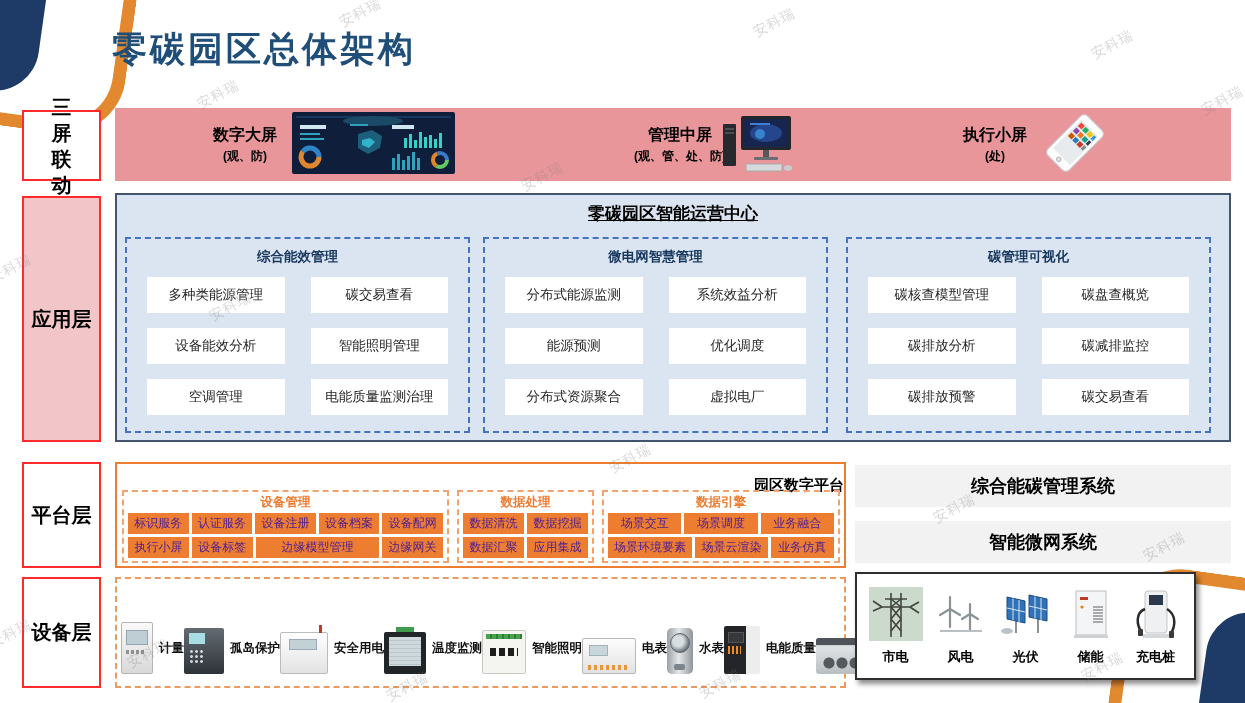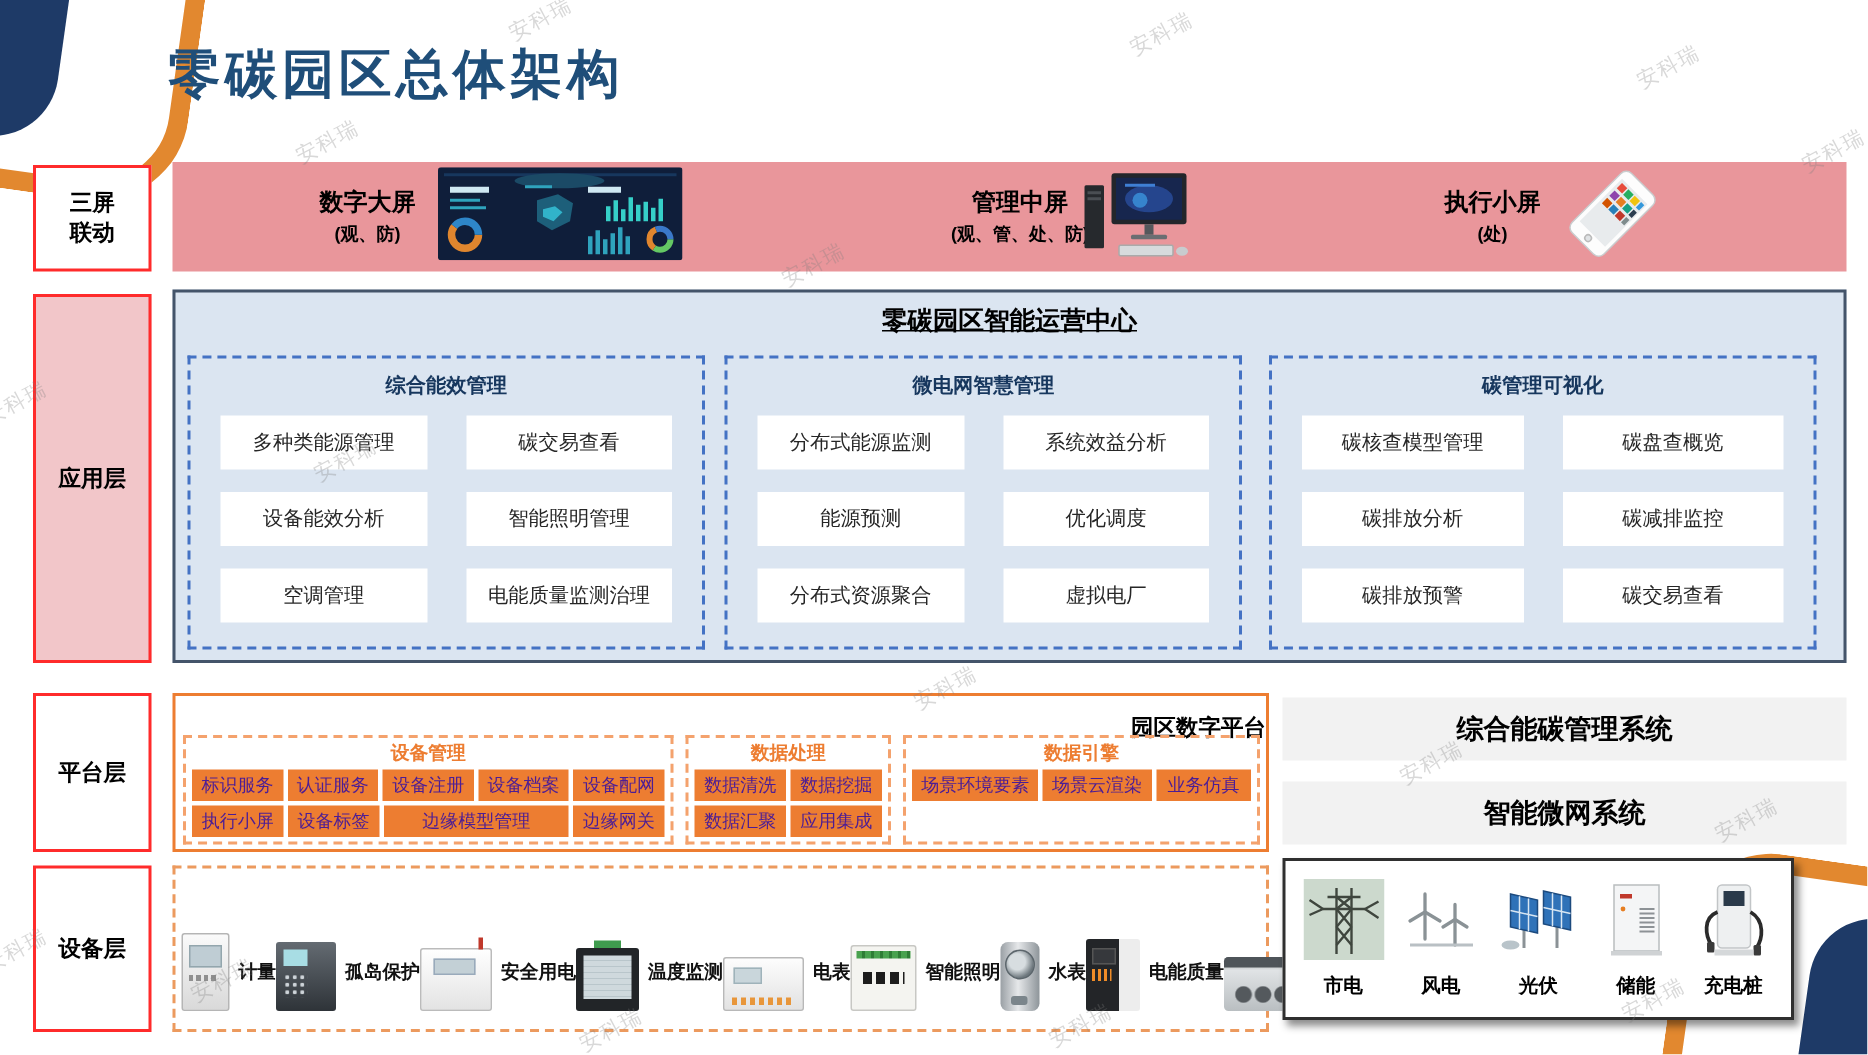--- a/index.html
+++ b/index.html
@@ -26,21 +26,21 @@
 
   .page-title{position:absolute;left:112px;top:26px;font-size:35px;font-weight:bold;
     color:var(--title_blue);letter-spacing:3px;z-index:4;}
 
   .wm{position:absolute;color:rgba(125,125,125,.30);font-size:14px;letter-spacing:1px;
     transform:rotate(-28deg);z-index:40;pointer-events:none;white-space:nowrap;}
 
   
   .layer-label{position:absolute;left:22px;width:79px;border:2px solid var(--red_border);
     background:#fff;display:flex;align-items:center;justify-content:center;text-align:center;
-    font-weight:bold;font-size:15px;color:#000;box-sizing:border-box;z-index:5;}
+    font-weight:bold;font-size:20px;color:#000;box-sizing:border-box;z-index:5;}
   .layer-label .wrap2{display:block;width:34px;word-break:break-all;line-height:1.3;}
 
   
   .screens-band{position:absolute;left:115px;top:108px;width:1116px;height:73px;
     background:var(--band_pink);z-index:4;}
   .sg-text{position:absolute;top:50%;transform:translateY(-50%);text-align:center;width:160px;}
   .sg-title{font-size:16px;font-weight:bold;color:#000;}
   .sg-sub{font-size:12px;font-weight:bold;color:#000;margin-top:2px;}
   .sg-img{position:absolute;top:50%;transform:translateY(-50%);}
 
@@ -338,20 +338,25 @@
       </div>
       <div class="sec-row">
         <div class="o-btn">数据汇聚</div>
         <div class="o-btn">应用集成</div>
       </div>
     </div>
 
     <div class="plat-sec" style="left:485px;width:238px">
       <div class="sec-head">数据引擎</div>
       <div class="sec-row">
+        <div class="o-btn">场景交互</div>
+        <div class="o-btn">场景调度</div>
+        <div class="o-btn">业务融合</div>
+      </div>
+      <div class="sec-row">
         <div class="o-btn" style="flex:1.35">场景环境要素</div>
         <div class="o-btn" style="flex:1.15">场景云渲染</div>
         <div class="o-btn">业务仿真</div>
       </div>
     </div>
   </div>
 
   <div class="sys-box" style="top:465px">
     <span>综合能碳管理系统</span>
   </div>
@@ -379,29 +384,29 @@
       <span class="dev-label">安全用电</span>
     </div>
     <div class="dev-item">
       <span class="ico">
           <i class="i-panel"></i>
         </span>
       <span class="dev-label">温度监测</span>
     </div>
     <div class="dev-item">
       <span class="ico">
+          <i class="i-module"></i>
+        </span>
+      <span class="dev-label">智能照明</span>
+    </div>
+    <div class="dev-item">
+      <span class="ico">
           <i class="i-meter"></i>
         </span>
       <span class="dev-label">电表</span>
-    </div>
-    <div class="dev-item">
-      <span class="ico">
-          <i class="i-module"></i>
-        </span>
-      <span class="dev-label">智能照明</span>
     </div>
     <div class="dev-item">
       <span class="ico">
           <i class="i-water"></i>
         </span>
       <span class="dev-label">水表</span>
     </div>
     <div class="dev-item">
       <span class="ico">
           <i class="i-pq"></i>

